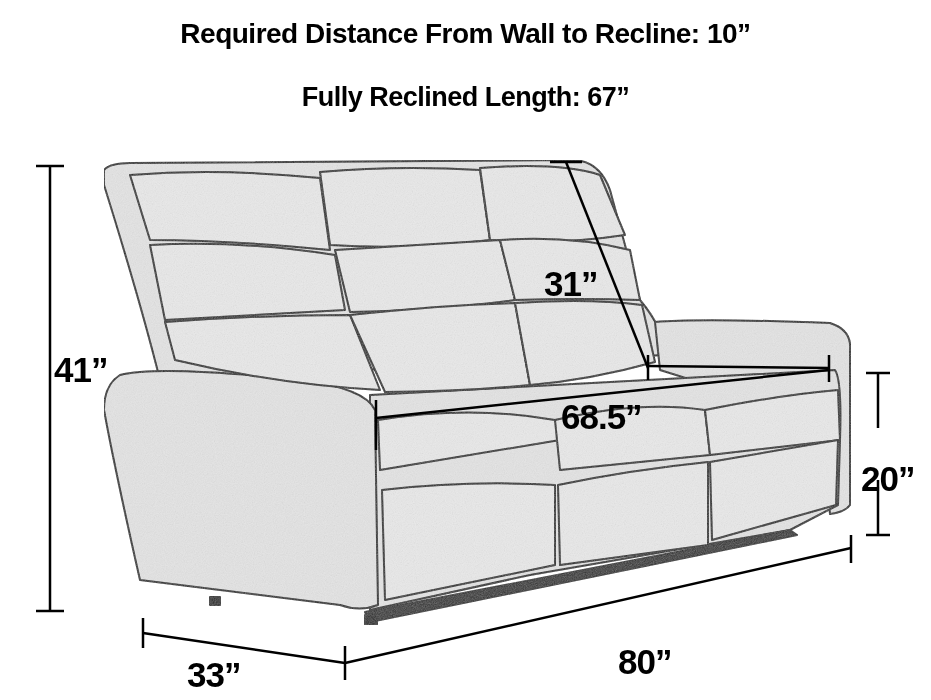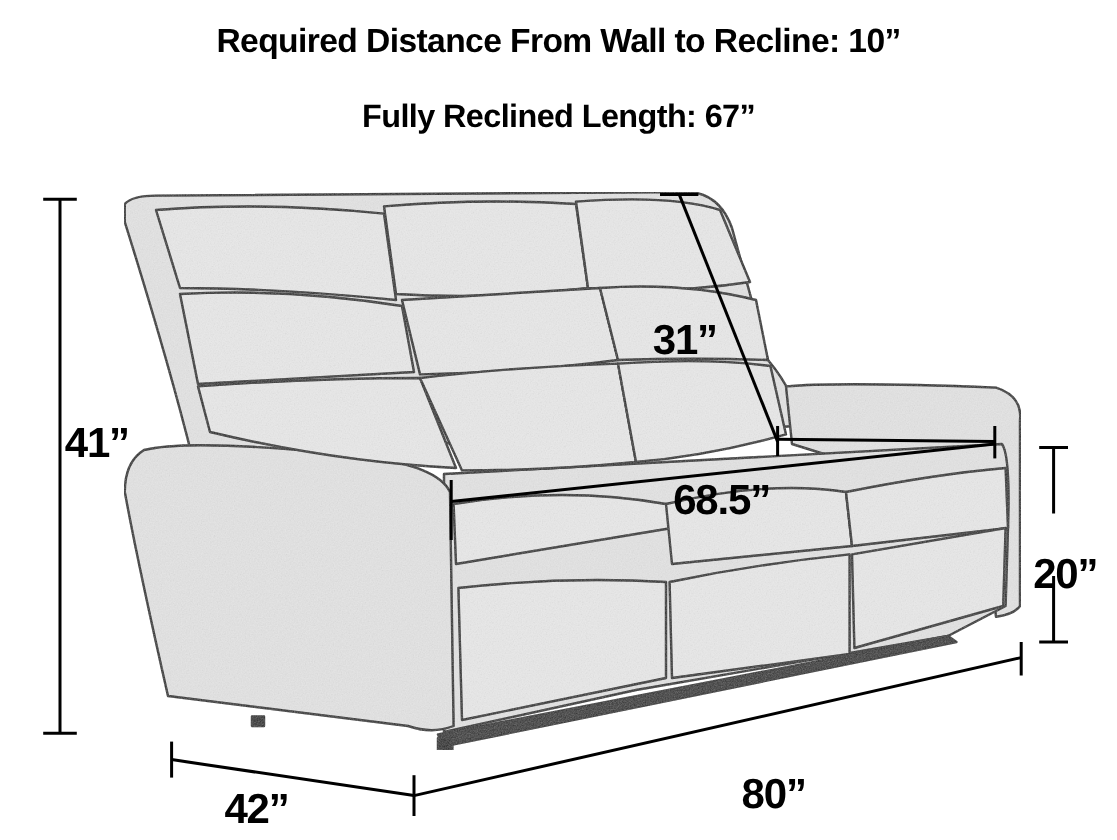--- a/index.html
+++ b/index.html
@@ -107,13 +107,13 @@
       <line x1="851" y1="535" x2="851" y2="563"></line>
     </g>
   </g>
 </svg>
 
 <div class="dim" style="left:54px; top:352px;">41”</div>
 <div class="dim" style="left:544px; top:266px;">31”</div>
 <div class="dim" style="left:561px; top:399px;">68.5”</div>
 <div class="dim" style="left:861px; top:437px;margin-top:24px;">20”</div>
 <div class="dim" style="left:618px; top:644px;">80”</div>
-<div class="dim" style="left:187px; top:657px;">42”</div>
+<div class="dim" style="left:187px; top:657px;">33”</div>
 
 </body></html>

